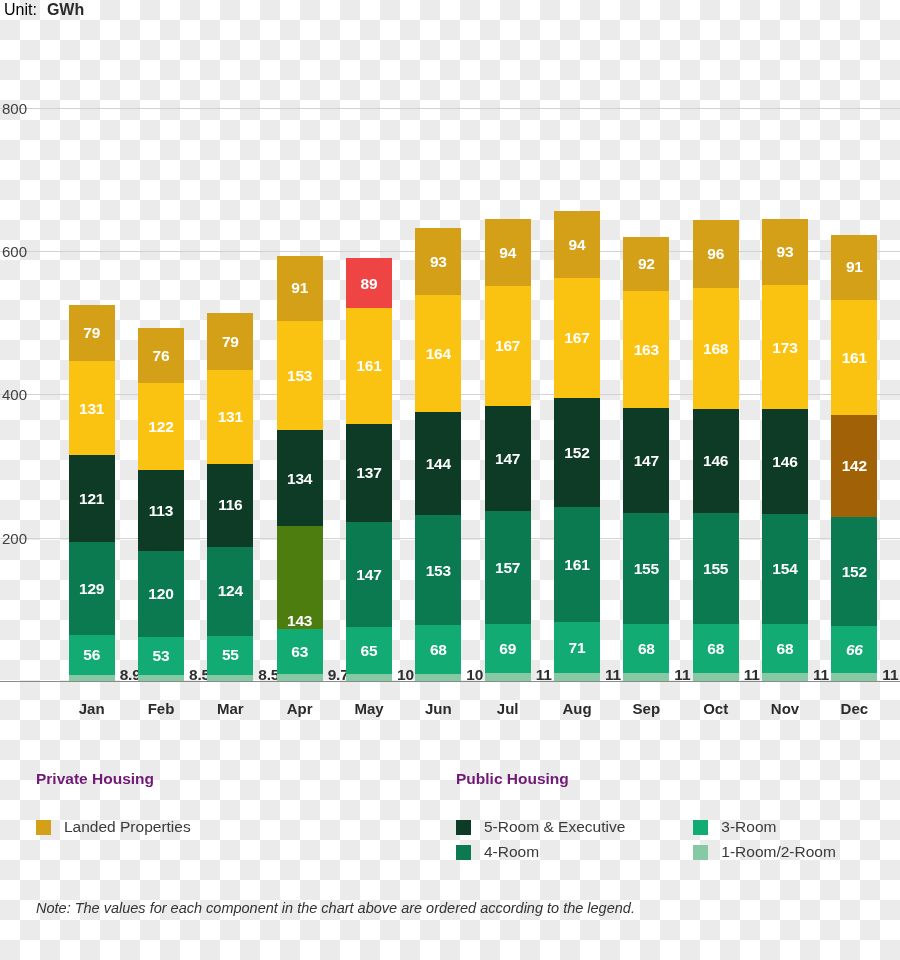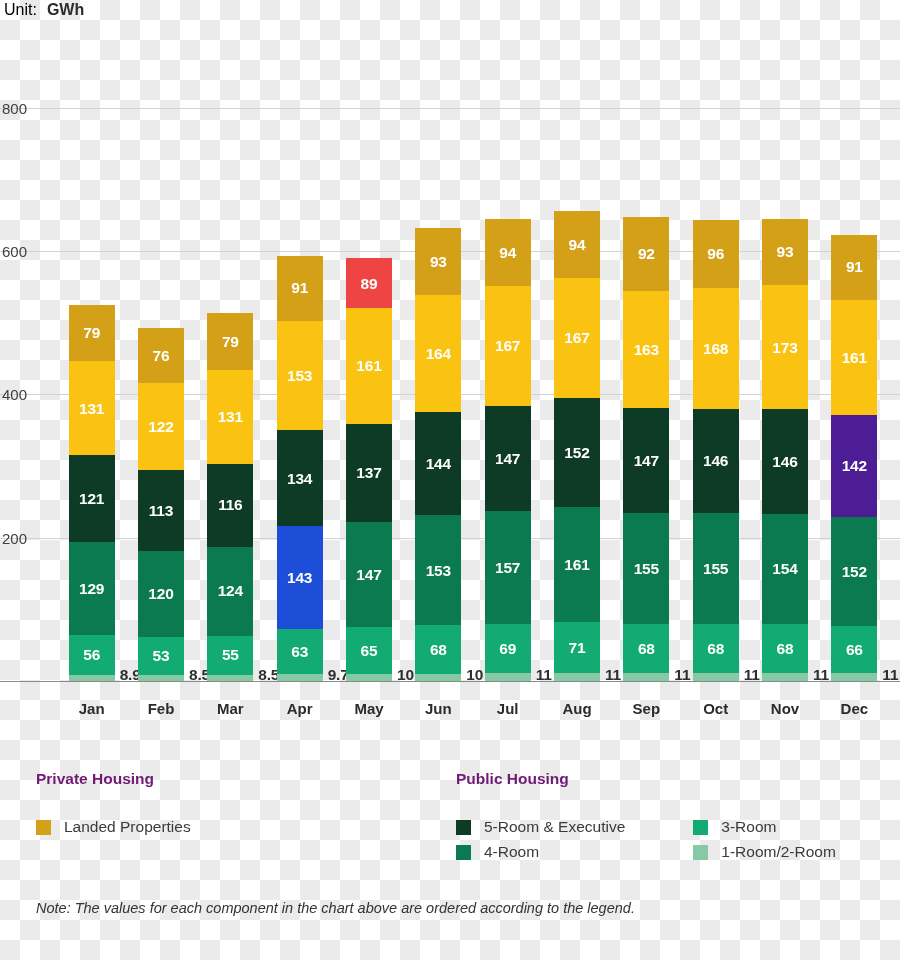--- a/index.html
+++ b/index.html
@@ -189,21 +189,21 @@
           <span class="seg-label">79</span>
         </div>
       </div>
       <div class="bar-group" style="left: 276.667px; width: 46px;">
         <div class="seg tiny" style="height: 6.95167px; background: rgb(134, 201, 164);">
           <span class="seg-label">9.7</span>
         </div>
         <div class="seg" style="height: 45.15px; background: rgb(17, 171, 115);">
           <span class="seg-label">63</span>
         </div>
-        <div class="seg" style="height: 102.483px; background: #1d4ed8;">
+        <div class="seg" style="height: 102.483px; background: #4d7c0f; align-items: flex-end;">
           <span class="seg-label">143</span>
         </div>
         <div class="seg" style="height: 96.0333px; background: rgb(13, 59, 38);">
           <span class="seg-label">134</span>
         </div>
         <div class="seg" style="height: 109.65px; background: rgb(251, 195, 17);">
           <span class="seg-label">153</span>
         </div>
         <div class="seg" style="height: 65.2167px; background: rgb(212, 160, 23);">
           <span class="seg-label">91</span>
@@ -298,21 +298,21 @@
         </div>
         <div class="seg" style="height: 111.083px; background: rgb(11, 122, 80);">
           <span class="seg-label">155</span>
         </div>
         <div class="seg" style="height: 105.35px; background: rgb(13, 59, 38);">
           <span class="seg-label">147</span>
         </div>
         <div class="seg" style="height: 116.817px; background: rgb(251, 195, 17);">
           <span class="seg-label">163</span>
         </div>
-        <div class="seg" style="height: 74px; background: rgb(212, 160, 23);">
+        <div class="seg" style="height: 54px; background: rgb(212, 160, 23);">
           <span class="seg-label">92</span>
         </div>
       </div>
       <div class="bar-group" style="left: 692.667px; width: 46px;">
         <div class="seg tiny" style="height: 7.88333px; background: rgb(134, 201, 164);">
           <span class="seg-label">11</span>
         </div>
         <div class="seg" style="height: 48.7333px; background: rgb(17, 171, 115);">
           <span class="seg-label">68</span>
         </div>
@@ -346,27 +346,27 @@
           <span class="seg-label">173</span>
         </div>
         <div class="seg" style="height: 66.65px; background: rgb(212, 160, 23);">
           <span class="seg-label">93</span>
         </div>
       </div>
       <div class="bar-group" style="left: 831.333px; width: 46px;">
         <div class="seg tiny" style="height: 7.88333px; background: rgb(134, 201, 164);">
           <span class="seg-label">11</span>
         </div>
-        <div class="seg" style="height: 47.3px; background: rgb(17, 171, 115);">
+        <div class="seg" style="height: 47.3px; background: rgb(17, 171, 115); font-style: italic;">
           <span class="seg-label">66</span>
         </div>
         <div class="seg" style="height: 108.933px; background: rgb(11, 122, 80);">
           <span class="seg-label">152</span>
         </div>
-        <div class="seg" style="height: 101.767px; background: #4c1d95;">
+        <div class="seg" style="height: 101.767px; background: #a16207;">
           <span class="seg-label">142</span>
         </div>
         <div class="seg" style="height: 115.383px; background: rgb(251, 195, 17);">
           <span class="seg-label">161</span>
         </div>
         <div class="seg" style="height: 65.2167px; background: rgb(212, 160, 23);">
           <span class="seg-label">91</span>
         </div>
       </div>
     </div>

